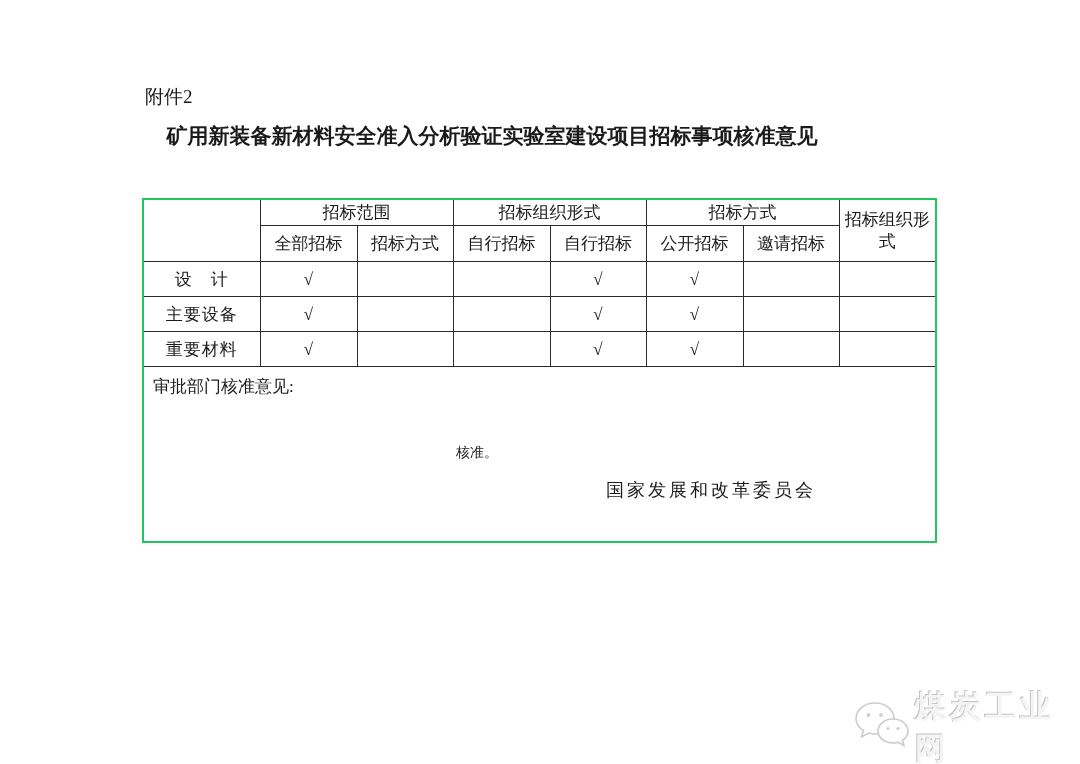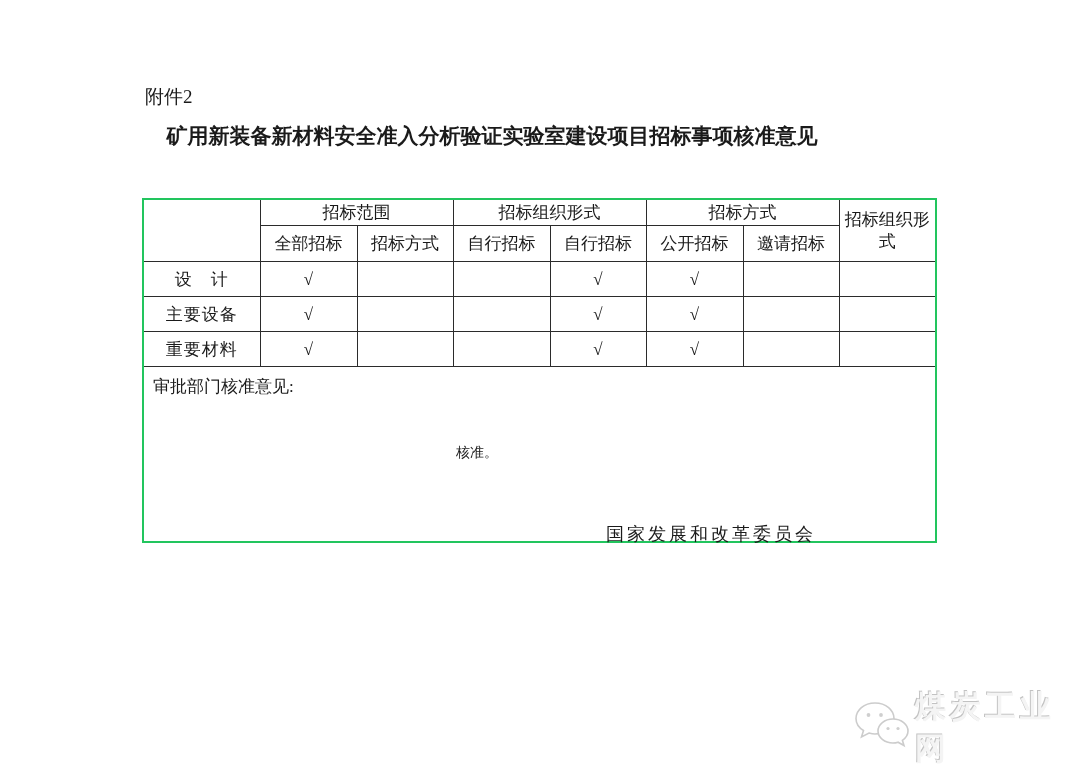--- a/index.html
+++ b/index.html
@@ -49,21 +49,21 @@
   .row-label { letter-spacing: 1px; }
   td.approval-cell {
     height: 175px;
     text-align: right;
     vertical-align: top;
     padding: 0;
   }
   .approval-inner { position: relative; width: 100%; height: 173px; }
   .approval-label { position: absolute; left: 9px; top: 9px; font-size: 17px; }
   .approval-decision { position: absolute; left: 312px; top: 77px; font-size: 14px; }
-  .approval-authority { position: absolute; left: 462px; top: 112px; font-size: 18px; letter-spacing: 3px; margin-top: 44px; }
+  .approval-authority { position: absolute; left: 462px; top: 112px; font-size: 18px; letter-spacing: 3px; }
   .checkmark { font-size: 17px; }
   .watermark {
     position: absolute;
     left: 853px; top: 686px;
     display: flex;
     align-items: center;
   }
   .watermark-text {
     font-size: 31px;
     font-weight: bold;

